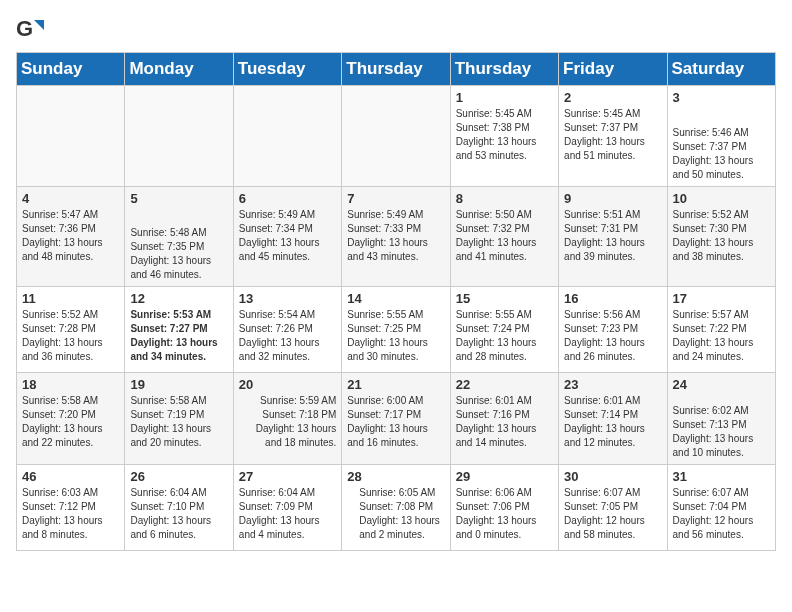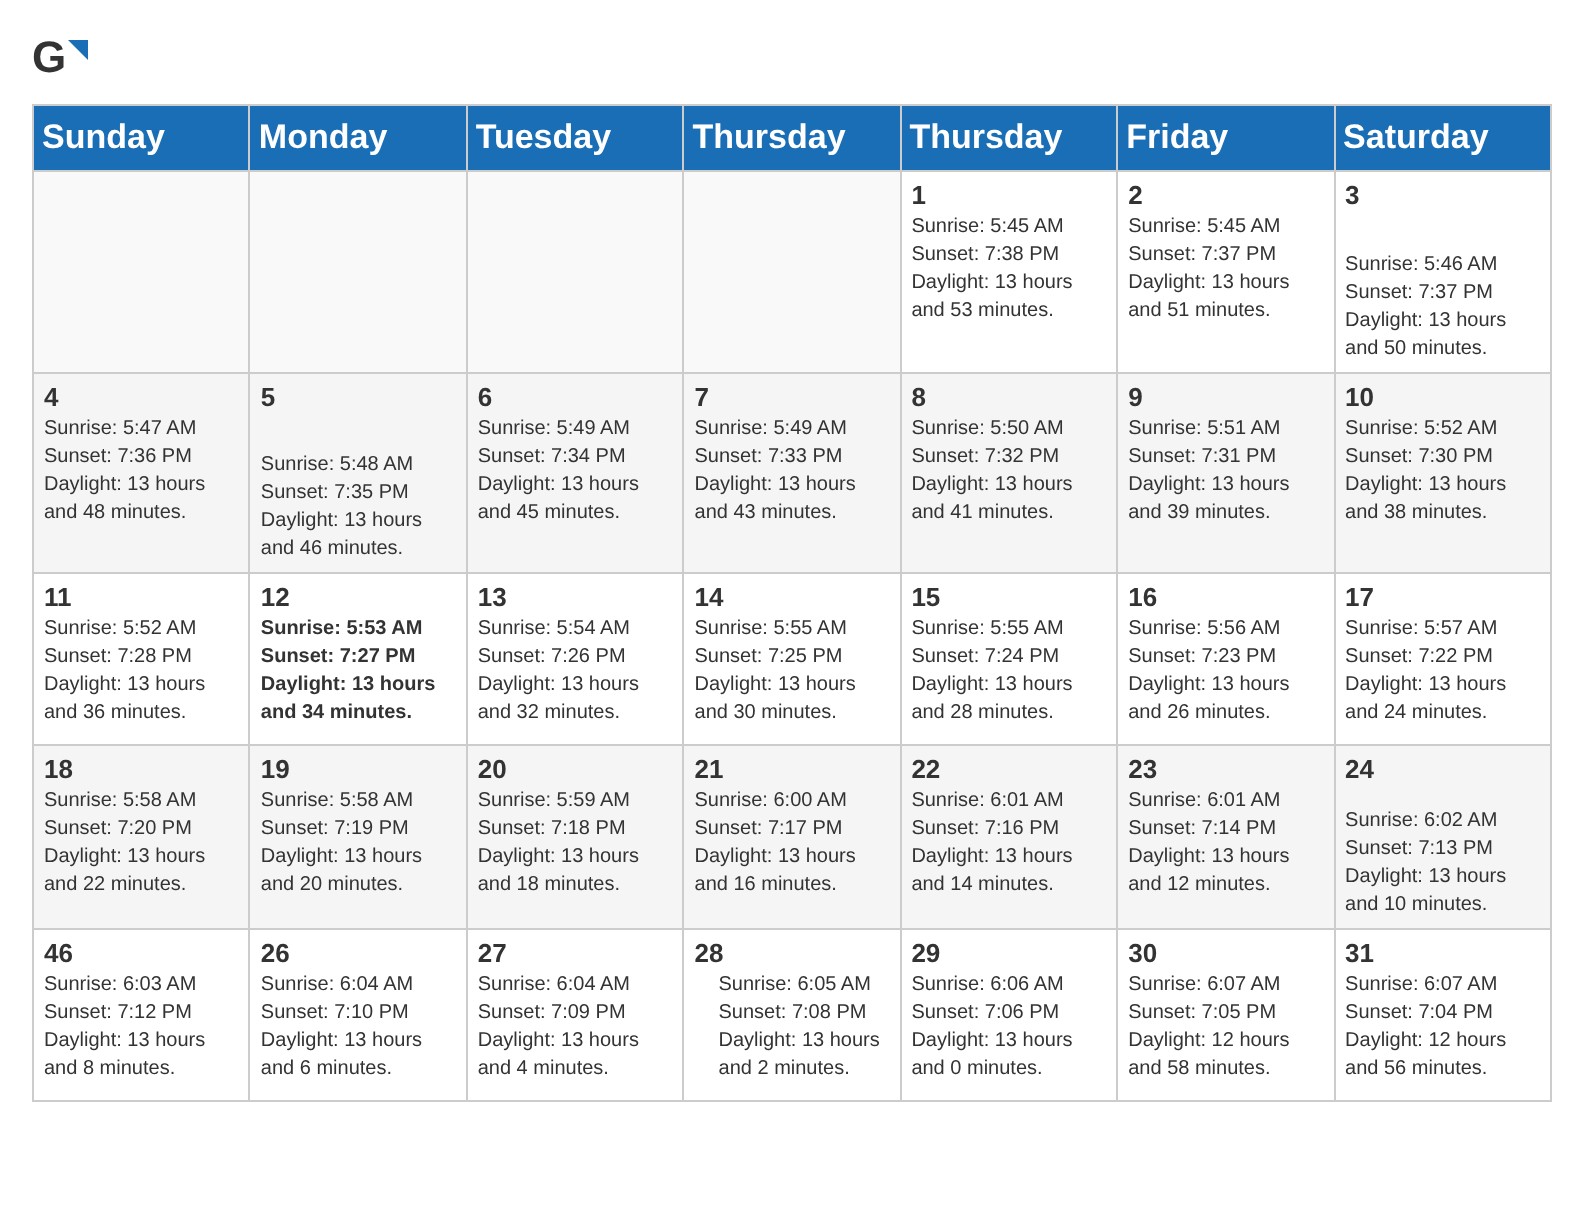--- a/index.html
+++ b/index.html
@@ -265,21 +265,21 @@
         </td>
         <td>
           <span class="day-number">19</span>
           <div class="day-info" style="white-space: pre-line;">Sunrise: 5:58 AM
 Sunset: 7:19 PM
 Daylight: 13 hours
 and 20 minutes.</div>
         </td>
         <td>
           <span class="day-number">20</span>
-          <div class="day-info" style="white-space: pre-line;">Sunrise: 5:59 AM
+          <div class="day-info" style="white-space: pre-line; text-align: right;">Sunrise: 5:59 AM
 Sunset: 7:18 PM
 Daylight: 13 hours
 and 18 minutes.</div>
         </td>
         <td>
           <span class="day-number">21</span>
           <div class="day-info" style="white-space: pre-line;">Sunrise: 6:00 AM
 Sunset: 7:17 PM
 Daylight: 13 hours
 and 16 minutes.</div>

